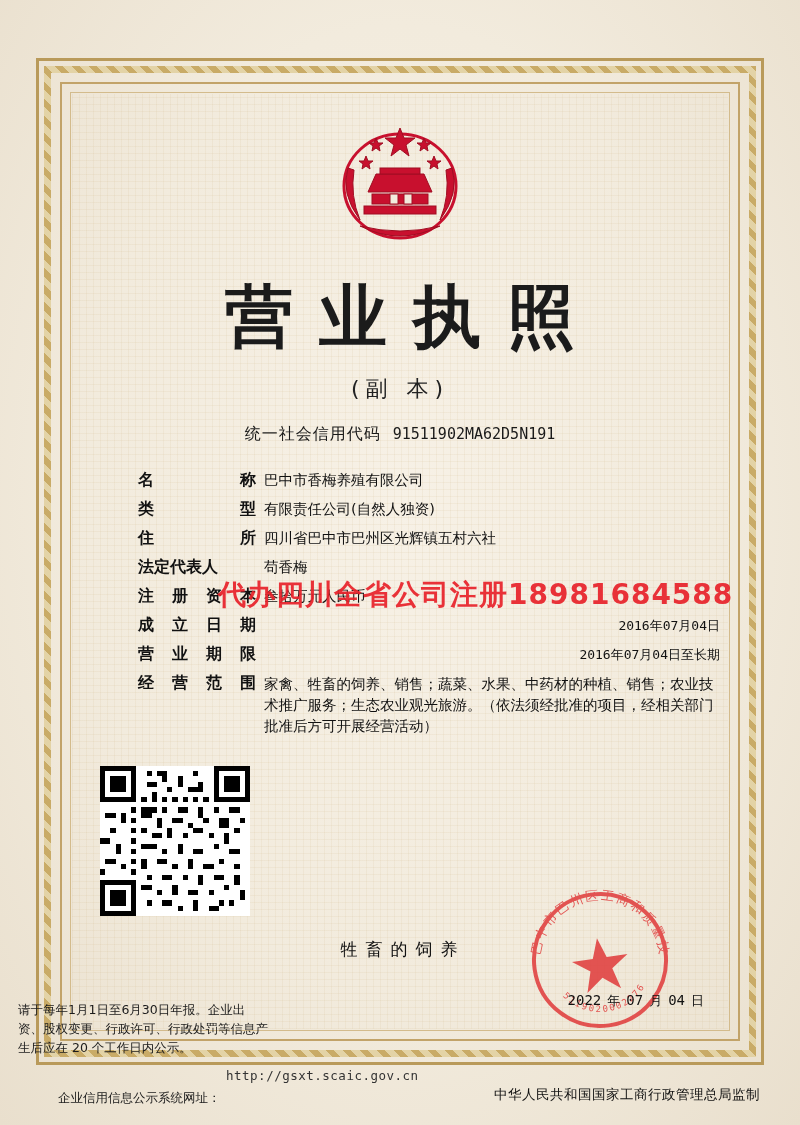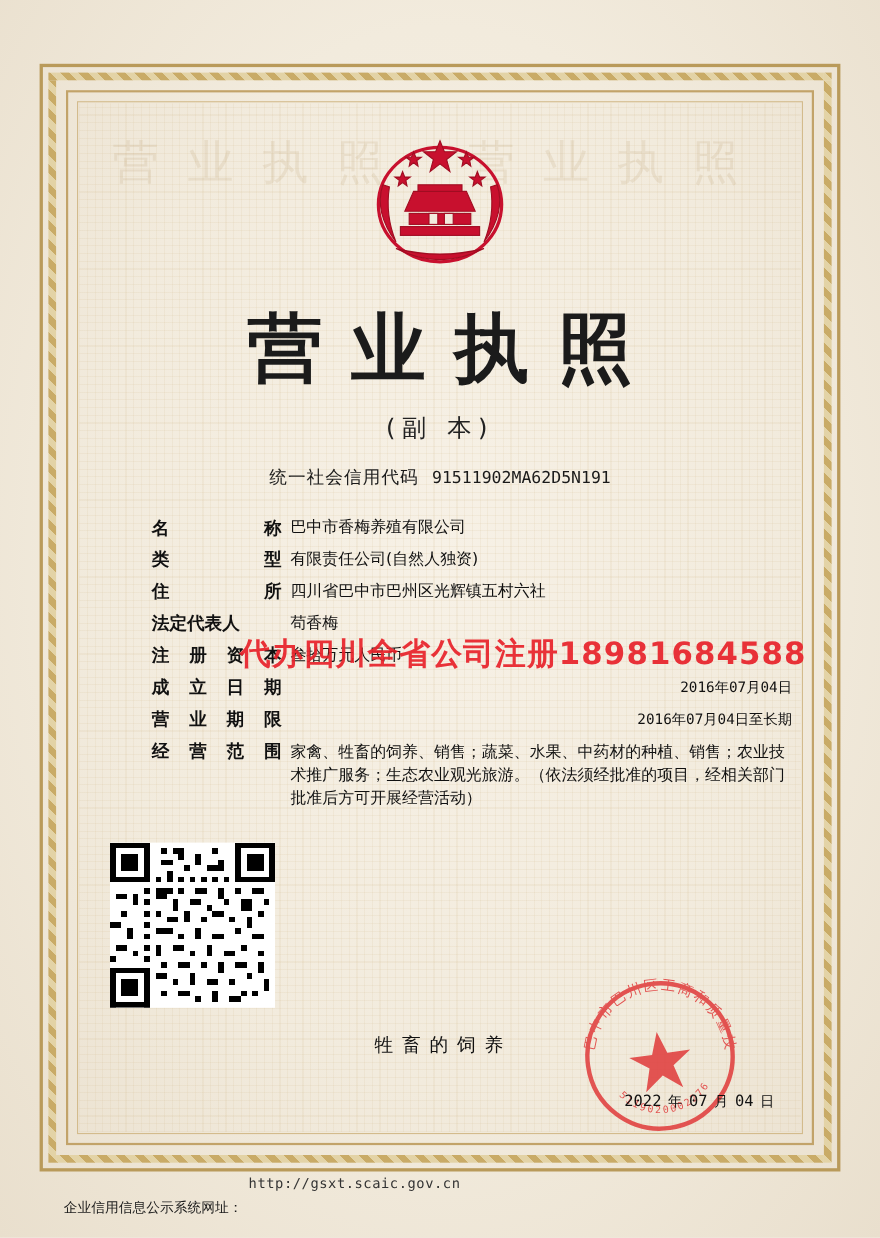--- a/index.html
+++ b/index.html
@@ -163,21 +163,20 @@
 </head>
 <body>
 
 <div class="page">
 
   <div class="border-outer"></div>
   <div class="border-mid"></div>
   <div class="border-inner"></div>
   <div class="border-thin"></div>
   <div class="guilloche"></div>
-  <div class="watermark-text">营业执照  营业执照</div>
 
   <div class="emblem">
     <svg viewBox="0 0 160 150" xmlns="http://www.w3.org/2000/svg">
       <g fill="#c8102e" stroke="#a00d22" stroke-width="1">
 
         <ellipse cx="80" cy="78" rx="56" ry="52" fill="none" stroke="#c8102e" stroke-width="3"></ellipse>
         <path d="M28 60 Q20 85 40 112 Q30 88 34 62 Z"></path>
         <path d="M132 60 Q140 85 120 112 Q130 88 126 62 Z"></path>
         <path d="M40 118 Q80 138 120 118 Q80 128 40 118 Z"></path>
 
@@ -419,16 +418,18 @@
 
   <div class="dateline">
     <span>2022</span>
     <span class="cn">年</span>
     <span>07</span>
     <span class="cn">月</span>
     <span>04</span>
     <span class="cn">日</span>
   </div>
 
+  <div class="notice">请于每年1月1日至6月30日年报。企业出资、股权变更、行政许可、行政处罚等信息产生后应在 20 个工作日内公示。</div>
   <div class="notice-sub">企业信用信息公示系统网址：</div>
   <div class="gsxt">http://gsxt.scaic.gov.cn</div>
+  <div class="issuer">中华人民共和国国家工商行政管理总局监制</div>
 
 </div>
 
 </body></html>

